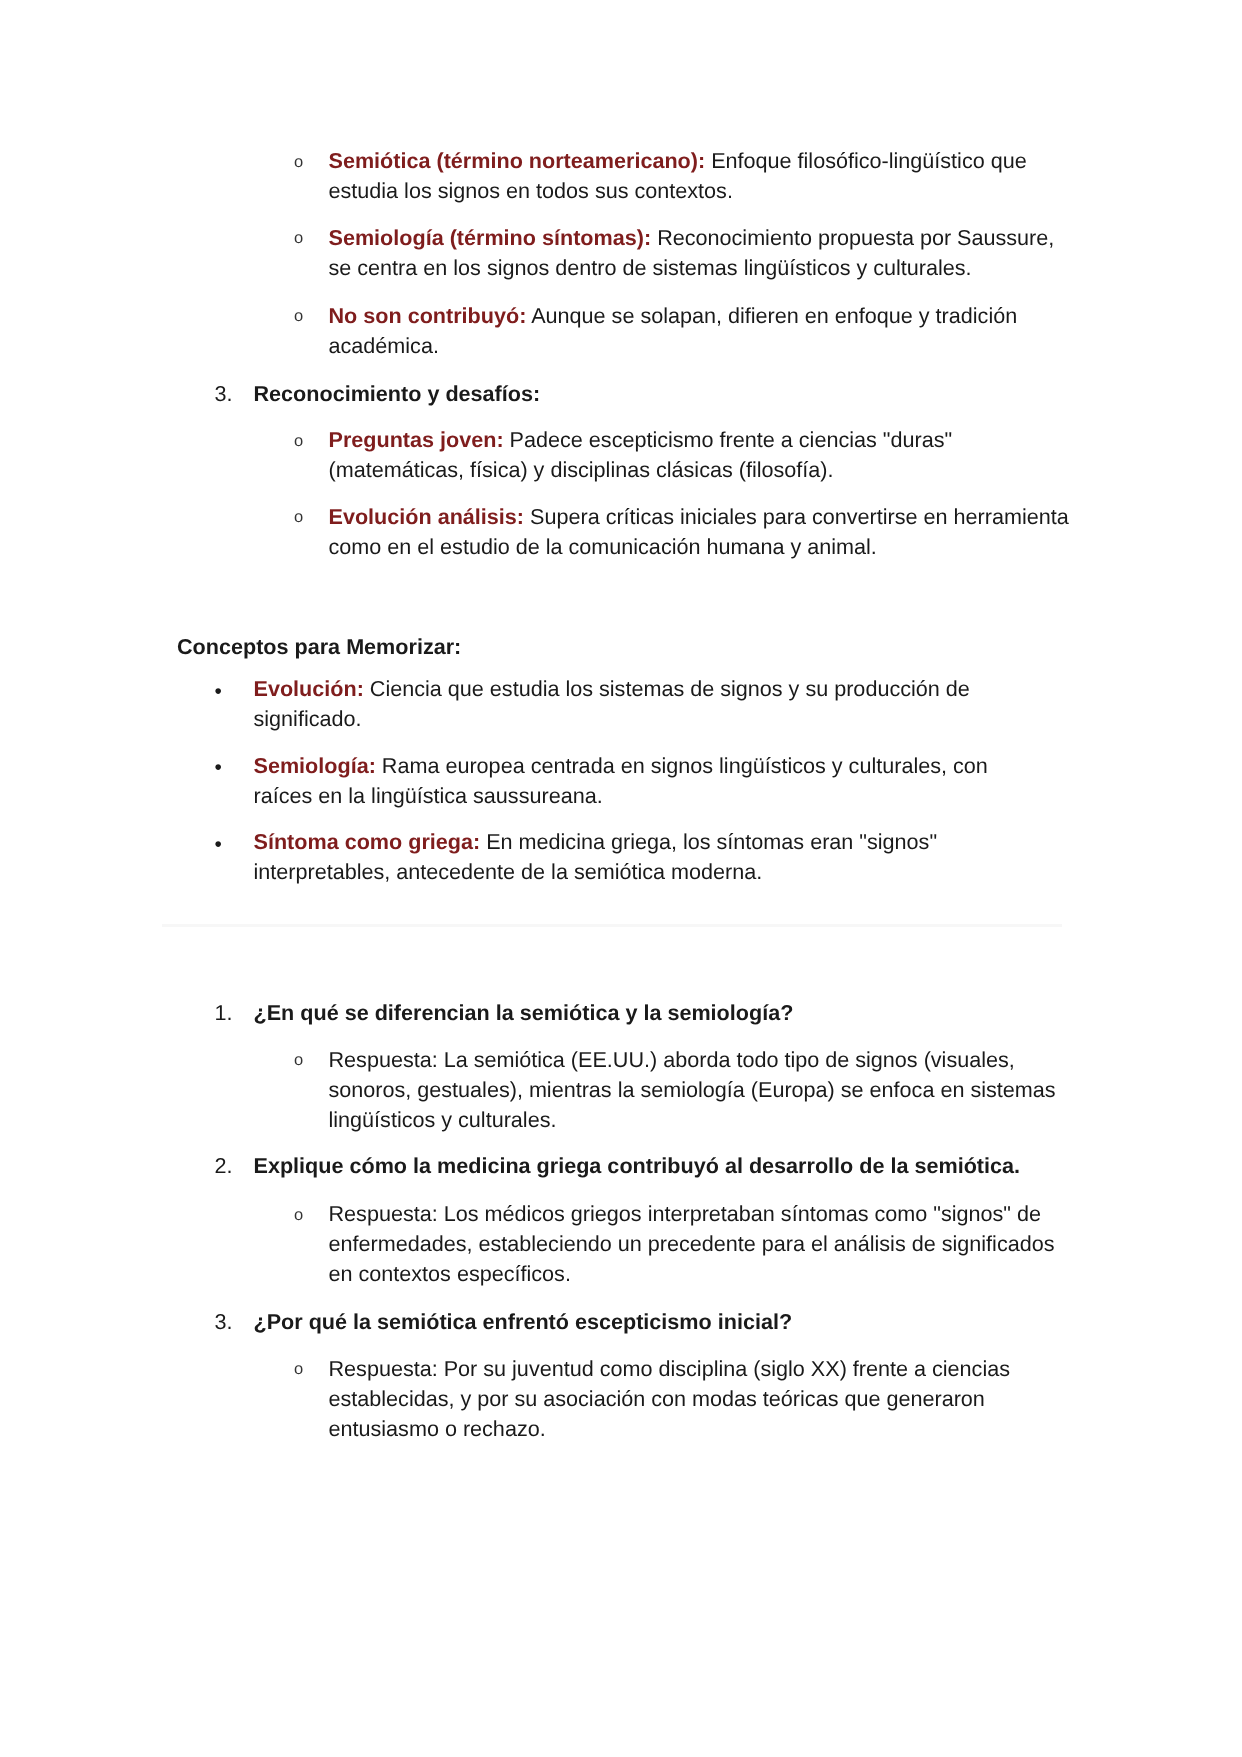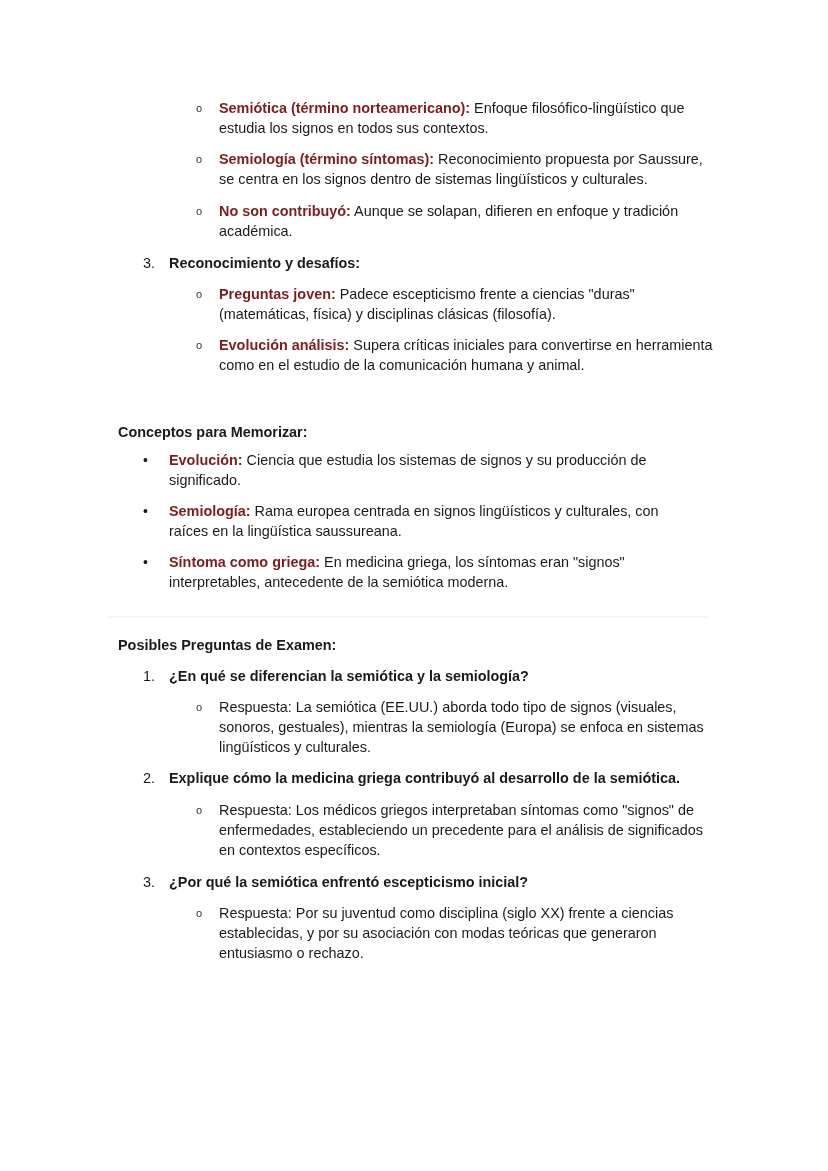--- a/index.html
+++ b/index.html
@@ -163,21 +163,20 @@
 
   <div class="disc-item" style="top:552px;">
     <span class="marker">•</span>
     <div class="text">
       <b>Síntoma como griega:</b><span> En medicina griega, los síntomas eran "signos" interpretables, antecedente de la semiótica moderna.</span>
     </div>
   </div>
 
   <div class="hr"></div>
 
-  <div class="section-heading" style="top:635px;">Posibles Preguntas de Examen:</div>
 
   <div class="num-item" style="top:666px;">
     <span class="marker">1.</span>
     <span class="text">¿En qué se diferencian la semiótica y la semiología?</span>
   </div>
   <div class="sub-item" style="top:697px;">
     <span class="marker">o</span>
     <div class="text">Respuesta: La semiótica (EE.UU.) aborda todo tipo de signos (visuales, sonoros, gestuales), mientras la semiología (Europa) se enfoca en sistemas lingüísticos y culturales.</div>
   </div>
 

